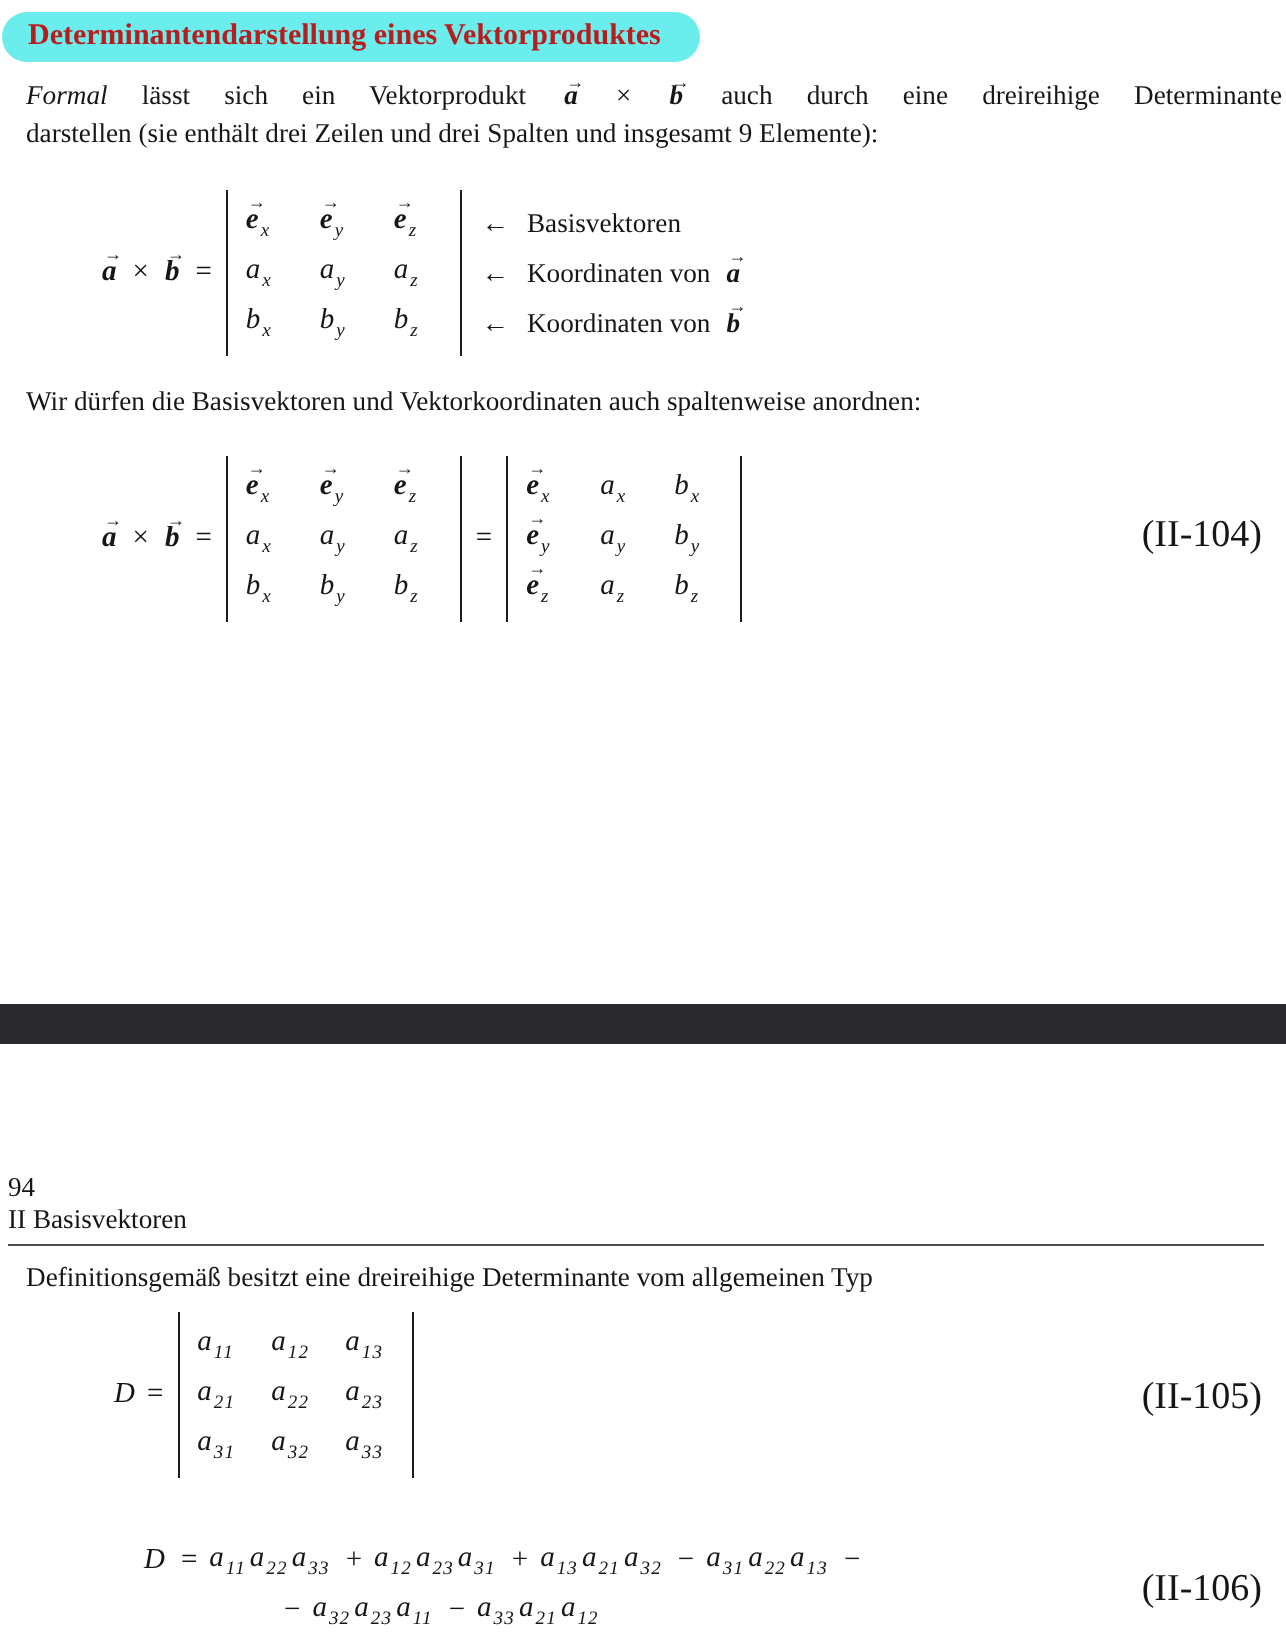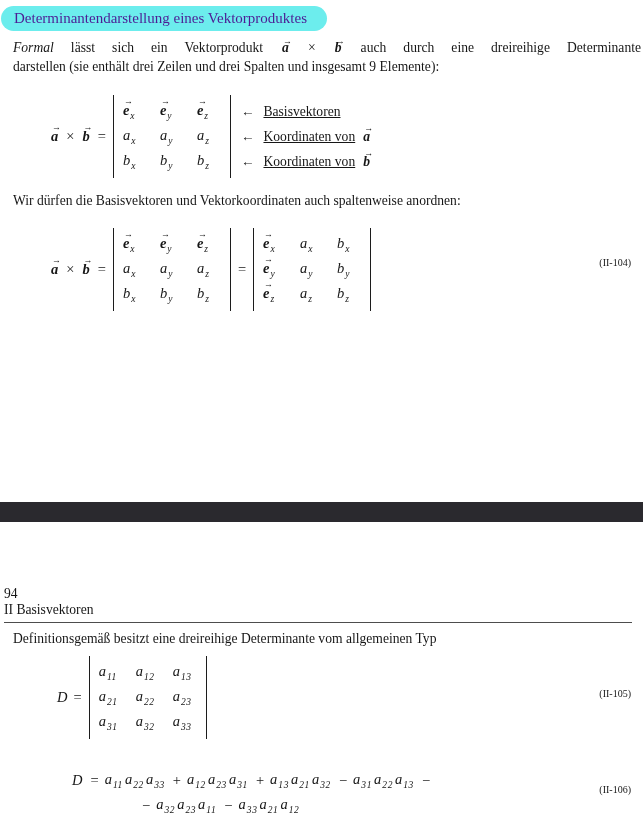--- a/index.html
+++ b/index.html
@@ -2,21 +2,21 @@
 <html><head>
 <meta charset="utf-8">
 <style>
   html,body{margin:0;padding:0;background:#ffffff;}
   .page{position:relative;width:643px;height:822px;background:#ffffff;
         font-family:"Liberation Serif",serif;color:#161616;overflow:hidden;}
 
   
   .pill{position:absolute;top:6px;left:1px;display:inline-block;
         background:#6ceded;border-radius:13px;padding:4px 20px 4px 13px;
-        font-weight:normal;font-size:15px;color:#4c1d95;white-space:nowrap;}
+        font-weight:bold;font-size:15px;color:#b91c1c;white-space:nowrap;}
 
   
   .para{position:absolute;left:13px;width:628px;font-size:13.6px;line-height:19px;}
   #p1{top:38px;}
   #p1 .l1{text-align:justify;text-align-last:justify;}
   #p2{top:191px;}
   #p3{top:629px;}
   #p4{top:743px;}
   .it{font-style:italic;}
 
@@ -36,27 +36,27 @@
   sub{font-size:9.5px;font-style:italic;vertical-align:-3.5px;margin-left:1px;
       letter-spacing:0.6px;}
   .arr{position:absolute;top:-6px;left:1px;font-size:9px;font-style:normal;
        font-weight:normal;letter-spacing:-1px;}
   .vecin{position:relative;display:inline-block;font-style:italic;font-weight:bold;
          margin:0 2px;}
   .mop{margin:0 6px;}
   .annots{margin-left:9px;font-size:13.6px;}
   .arow{height:25px;display:flex;align-items:center;}
   .larrow{margin-right:9px;}
-  .atext{margin-right:6px;text-decoration:underline;}
+  .atext{margin-right:6px;}
   .mexpr{position:absolute;display:flex;align-items:center;font-size:14.5px;
          white-space:nowrap;}
   #f4l1{top:771px;left:72px;}
   #f4l2{top:796px;left:136px;}
   .mvar{white-space:nowrap;margin-right:2px;}
-  .eqlabel{position:absolute;right:12px;font-size:10px;}
+  .eqlabel{position:absolute;right:12px;font-size:19px;}
   #label104{top:257px;}
   #label105{top:688px;}
   #label106{top:784px;}
 
   
   .band{position:absolute;top:502px;left:0;width:643px;height:20px;background:#2a292e;}
 
   
   .pagehead{position:absolute;top:586px;left:4px;width:628px;display:flex;
             justify-content:space-between;align-items:baseline;font-size:13.6px;

